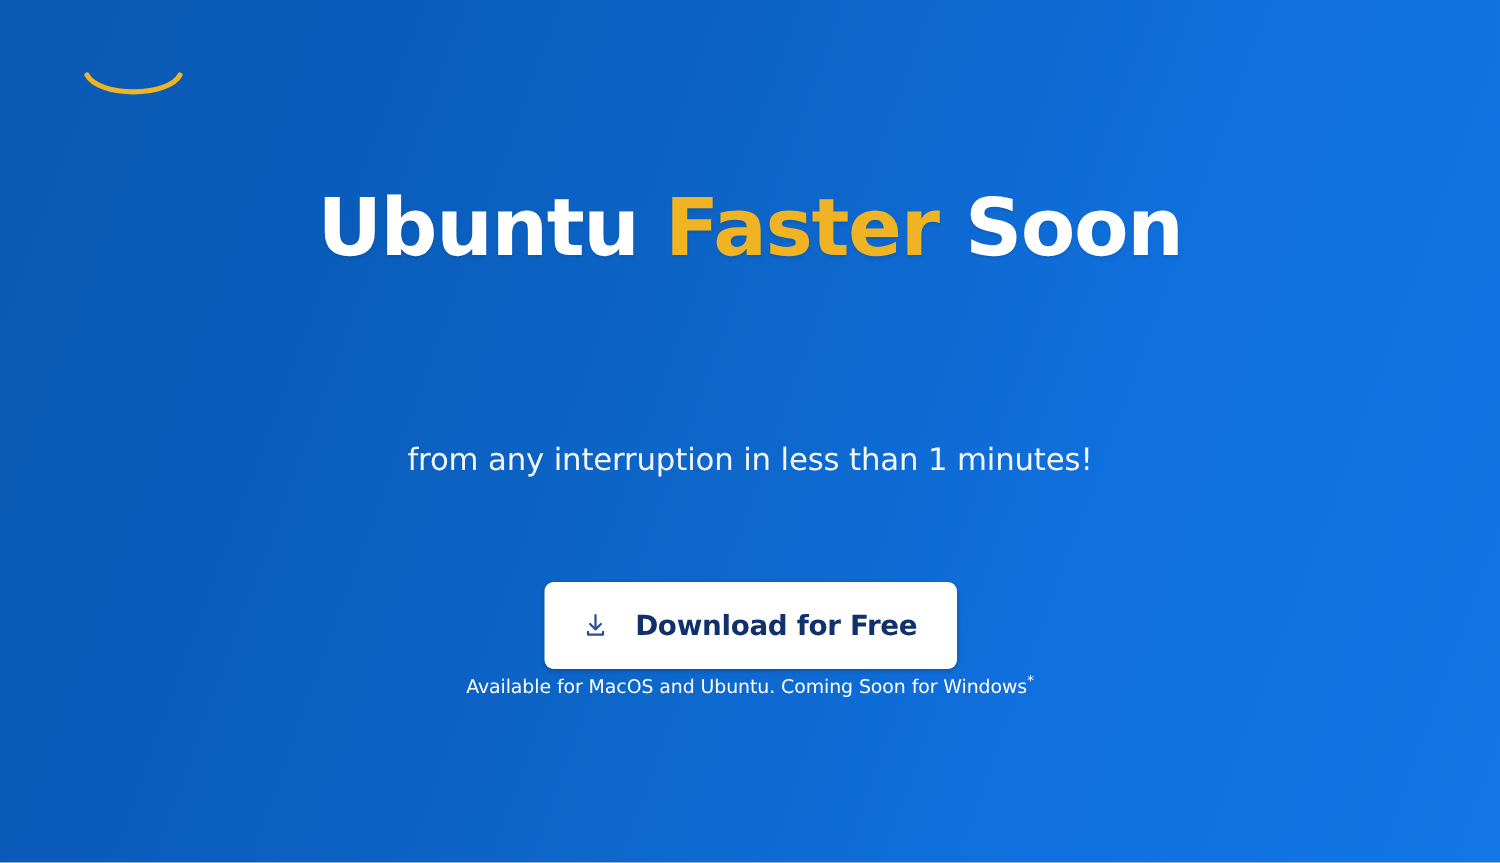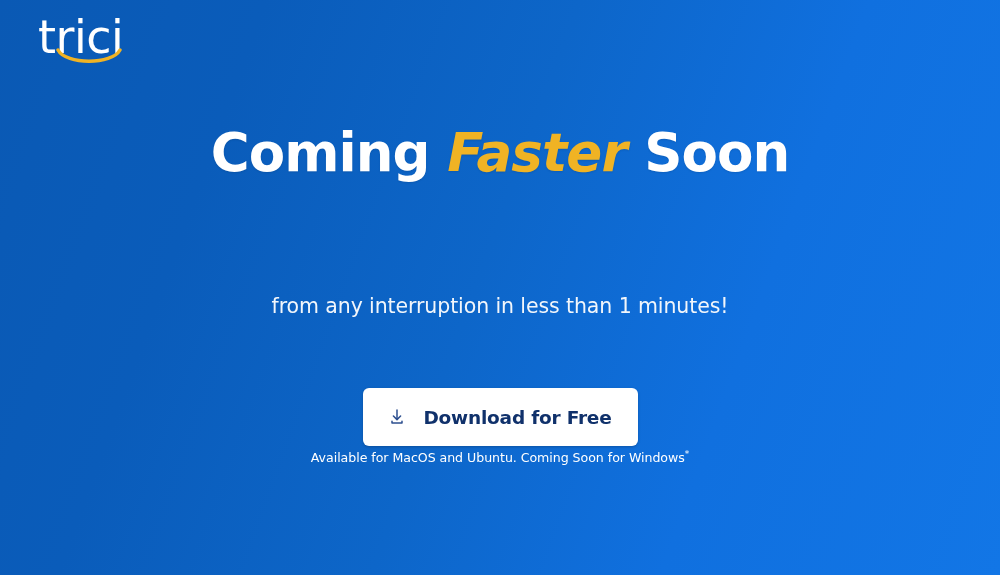--- a/index.html
+++ b/index.html
@@ -73,21 +73,20 @@
     font-family: "DejaVu Sans", sans-serif;
     font-size: 53px;
     font-weight: bold;
     line-height: 70px;
     letter-spacing: -0.9px;
     color: #ffffff;
     text-shadow: 0 1px 2px rgba(0,0,0,0.10);
   }
   .headline .accent {
     color: #f0b324;
-    font-style: italic;
   }
   .headline-line {
     display: block;
   }
 
   .subhead {
     position: absolute;
     left: 0;
     top: 291px;
     width: 1000px;
@@ -160,32 +159,31 @@
     vertical-align: super;
     line-height: 0;
   }
 </style>
 </head>
 <body>
 
 <div class="hero">
 
   <a class="logo" href="#">
-    <span class="logo-wordmark">trici</span>
     <span class="logo-arc">
       <svg width="66" height="20" viewBox="0 0 66 20" xmlns="http://www.w3.org/2000/svg" aria-hidden="true">
         <path d="M2 2 C 10 17, 56 17, 64 2" fill="none" stroke="#f0b324" stroke-width="3.4" stroke-linecap="round"></path>
       </svg>
     </span>
   </a>
 
   <div class="content">
 
     <h1 class="headline">
-      <span class="headline-line"><span>Coming </span><span class="accent">Faster</span><span> Soon</span></span>
+      <span class="headline-line"><span>Ubuntu </span><span class="accent">Faster</span><span> Soon</span></span>
     </h1>
 
     <p class="subhead">
       <span class="subhead-line">from any interruption in less than 1 minutes!</span>
     </p>
 
     <div class="cta-wrap">
       <button class="cta-button" type="button">
         <span class="cta-icon">
           <svg width="18" height="18" viewBox="0 0 18 18" xmlns="http://www.w3.org/2000/svg" aria-hidden="true">

